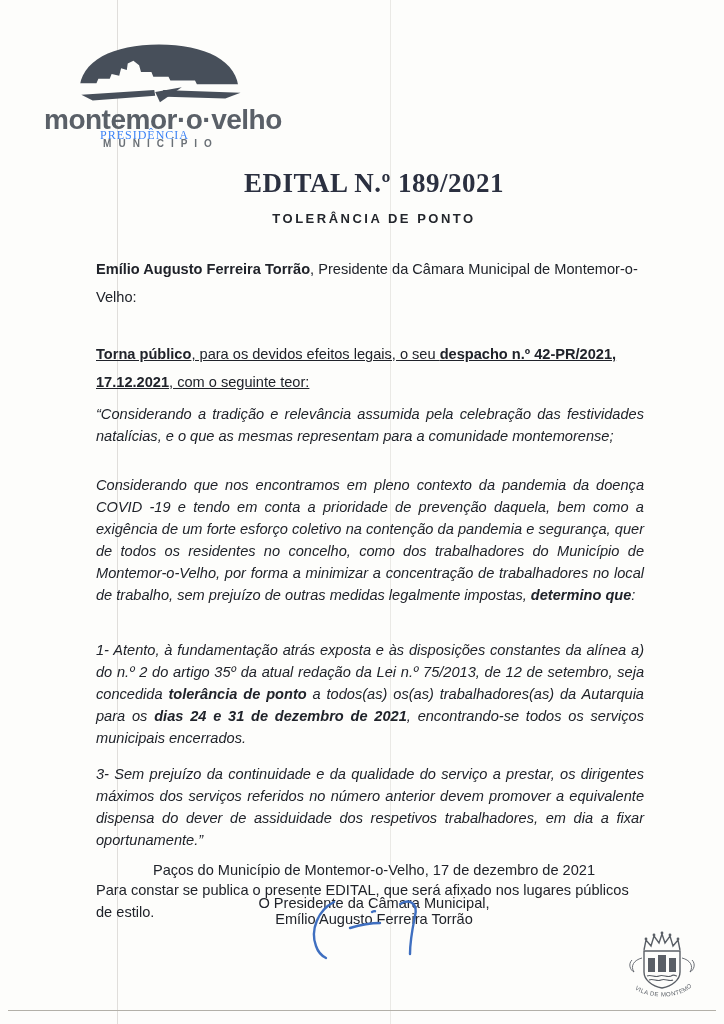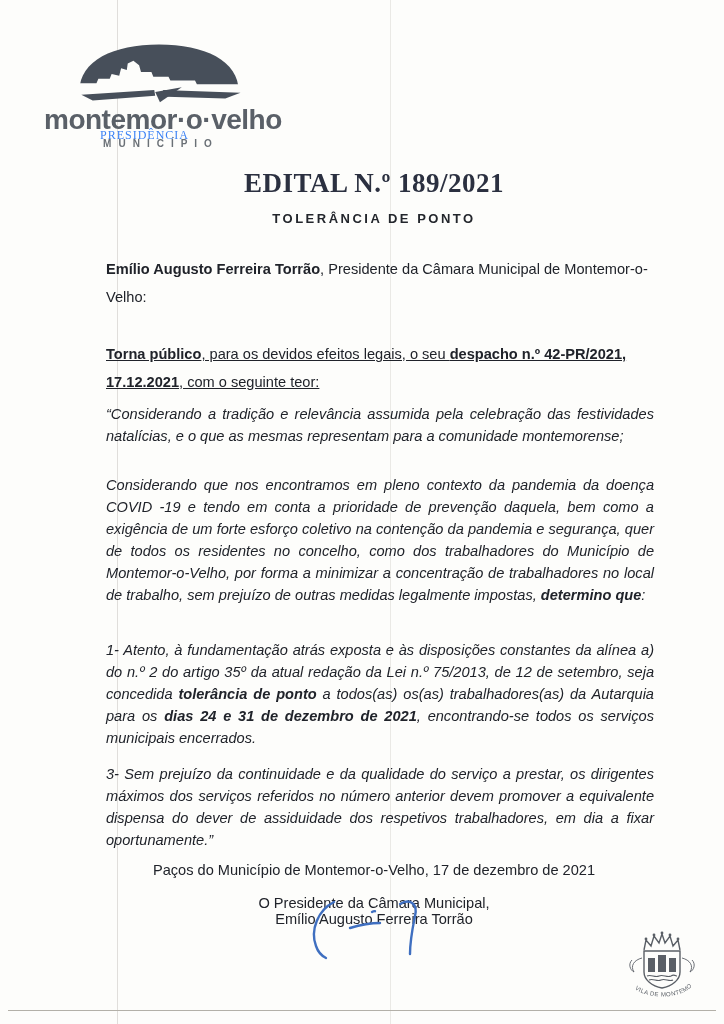--- a/index.html
+++ b/index.html
@@ -37,21 +37,21 @@
   .doc-title{
     position:absolute;top:168px;left:0;width:748px;text-align:center;
     font-family:"Liberation Serif", serif;
     font-size:27px;font-weight:700;color:#2b3040;margin:0;letter-spacing:0.5px;
   }
   .doc-subtitle{
     position:absolute;top:211px;left:0;width:748px;text-align:center;
     font-size:13px;font-weight:700;color:#23262c;margin:0;letter-spacing:2.5px;
   }
 
-  main{position:absolute;top:250px;left:106px;width:548px;}
+  main{position:absolute;top:250px;left:96px;width:548px;}
   main p{margin:0;font-size:14.6px;}
   .p-body{line-height:28px;}
   .p-quote{font-style:italic;line-height:22px;text-align:justify;}
   .p1{margin-top:5px;}
   .p2{margin-top:29px;text-decoration:underline;}
   .p3{margin-top:7px;}
   .p4{margin-top:27px;}
   .p5{margin-top:33px;}
   .p6{margin-top:14px;}
   .p7{margin-top:14px;}
@@ -100,20 +100,21 @@
   <h1 class="doc-title">EDITAL N.º 189/2021</h1>
   <h2 class="doc-subtitle">TOLERÂNCIA DE PONTO</h2>
 
   <main>
     <p class="p-body p1"><span style="font-weight: 700;">Emílio Augusto Ferreira Torrão</span><span>, Presidente da Câmara Municipal de Montemor-o-Velho:</span></p>
     <p class="p-body p2"><span style="font-weight: 700;">Torna público</span><span>, para os devidos efeitos legais, o seu </span><span style="font-weight: 700;">despacho n.º 42-PR/2021, 17.12.2021</span><span>, com o seguinte teor:</span></p>
     <p class="p-quote p3"><span>“Considerando a tradição e relevância assumida pela celebração das festividades natalícias, e o que as mesmas representam para a comunidade montemorense;</span></p>
     <p class="p-quote p4"><span>Considerando que nos encontramos em pleno contexto da pandemia da doença COVID -19 e tendo em conta a prioridade de prevenção daquela, bem como a exigência de um forte esforço coletivo na contenção da pandemia e segurança, quer de todos os residentes no concelho, como dos trabalhadores do Município de Montemor-o-Velho, por forma a minimizar a concentração de trabalhadores no local de trabalho, sem prejuízo de outras medidas legalmente impostas, </span><span style="font-weight: 700;">determino que</span><span>:</span></p>
     <p class="p-quote p5"><span>1- Atento, à fundamentação atrás exposta e às disposições constantes da alínea a) do n.º 2 do artigo 35º da atual redação da Lei n.º 75/2013, de 12 de setembro, seja concedida </span><span style="font-weight: 700;">tolerância de ponto</span><span> a todos(as) os(as) trabalhadores(as) da Autarquia para os </span><span style="font-weight: 700;">dias 24 e 31 de dezembro de 2021</span><span>, encontrando-se todos os serviços municipais encerrados.</span></p>
     <p class="p-quote p7"><span>3- Sem prejuízo da continuidade e da qualidade do serviço a prestar, os dirigentes máximos dos serviços referidos no número anterior devem promover a equivalente dispensa do dever de assiduidade dos respetivos trabalhadores, em dia a fixar oportunamente.”</span></p>
+    <p class="p-body p8"><span>Para constar se publica o presente EDITAL, que será afixado nos lugares públicos de estilo.</span></p>
   </main>
 
   <div class="closing">
     <p class="place-date">Paços do Município de Montemor-o-Velho, 17 de dezembro de 2021</p>
     <p class="signer-title">O Presidente da Câmara Municipal,</p>
     <span class="signature-svg">
       <svg width="170" height="70" viewBox="0 0 170 70">
         <g fill="none" stroke="#3f6fc0" stroke-width="2.4" stroke-linecap="round">
           <path d="M46,6 C30,14 22,34 28,50 C30,56 34,60 38,62"></path>
           <path d="M62,32 C72,29 84,27 92,27"></path>

